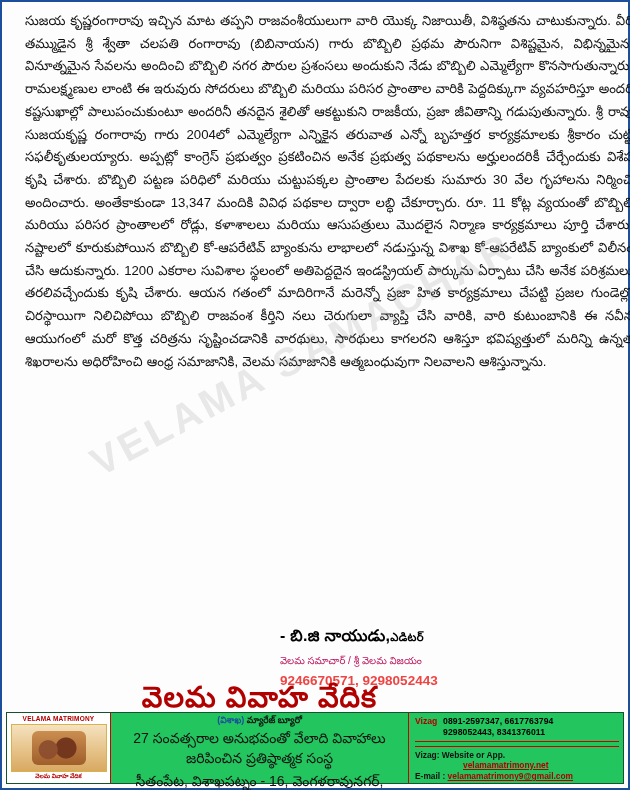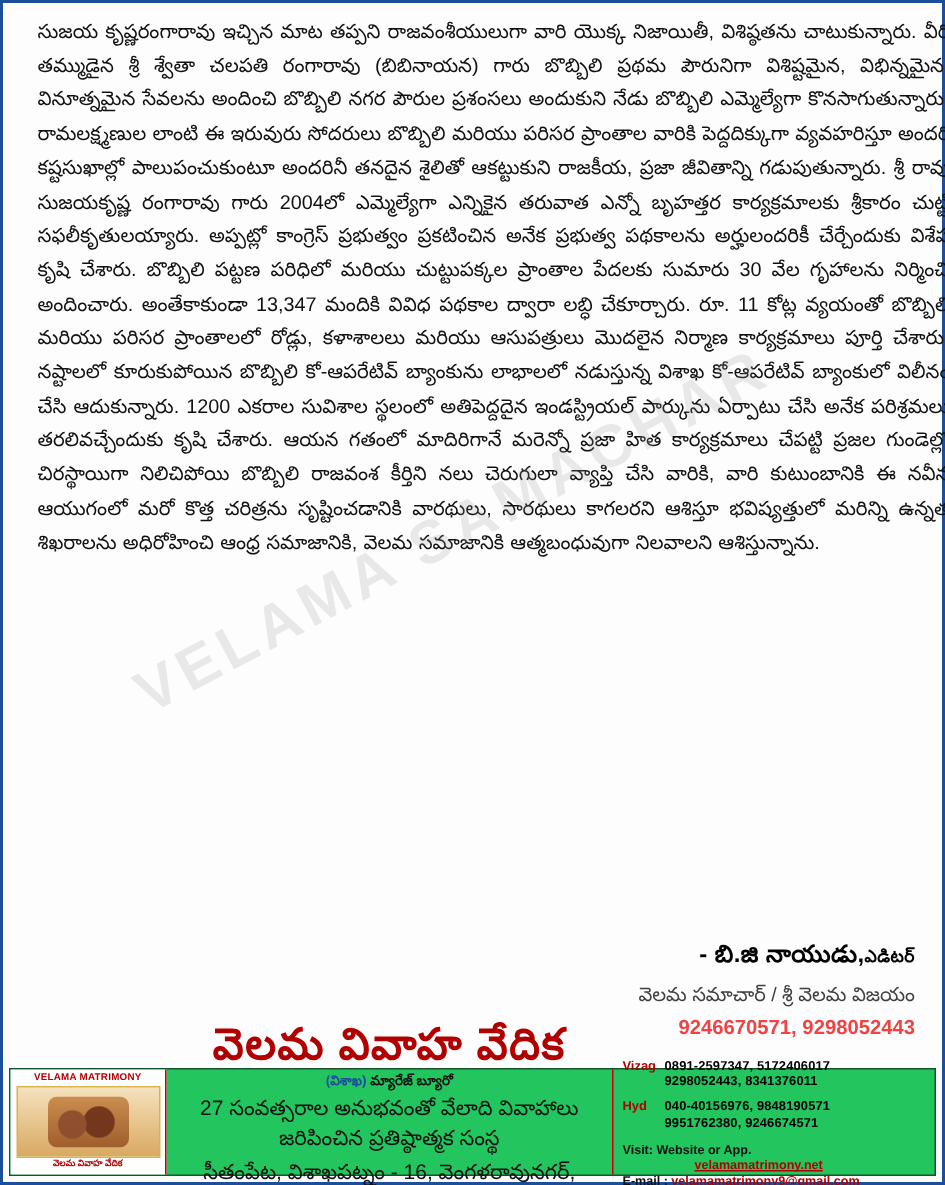--- a/index.html
+++ b/index.html
@@ -46,38 +46,37 @@
     color:#111;
     text-align:justify;
     text-justify:inter-word;
     word-spacing:0.5px;
     font-family:"Liberation Sans", sans-serif;
   }
   
   .sign-block{
     position:absolute;
     right:18px;top:625px;
-    text-align:right;
     z-index:4;
     width:330px;
   }
   .sign-name{
     font-size:16px;
     font-weight:bold;
     color:#000;
     letter-spacing:0.3px;
   }
   .sign-name .small{
     font-size:11.5px;
     font-weight:bold;
   }
   .sign-sub{
     margin-top:6px;
-    font-size:13px;
-    color:#404040;
+    font-size:10px;
+    color:#be185d;
   }
   .sign-phone{
     margin-top:4px;
     font-size:13.5px;
     font-weight:bold;
     color:#ef4444;
   }
   
   .ad{
     position:absolute;
@@ -247,32 +246,27 @@
         <span class="blue">(విశాఖ)</span>
         <span>మ్యారేజ్ బ్యూరో</span>
       </div>
       <div class="ad-sub2">27 సంవత్సరాల అనుభవంతో వేలాది వివాహాలు జరిపించిన ప్రతిష్ఠాత్మక సంస్థ</div>
       <div class="ad-sub2">సీతంపేట, విశాఖపట్నం - 16, వెంగళరావునగర్, హైదరాబాద్ - 38</div>
     </div>
 
     <div class="ad-right">
       <div class="ad-row">
         <div class="ad-city">Vizag</div>
-        <div class="ad-nums" style="white-space:pre-line">0891-2597347, 5172406017
+        <div class="ad-nums" style="white-space:pre-line">0891-2597347, 6617763794
 9298052443, 8341376011</div>
       </div>
       <div class="hr-red"></div>
-      <div class="ad-row">
-        <div class="ad-city">Hyd</div>
-        <div class="ad-nums" style="white-space:pre-line">040-40156976, 9848190571
-9951762380, 9246674571</div>
-      </div>
       <div class="hr-red"></div>
       <div class="ad-web">
-        <span>Visit: Website or App.</span>
+        <span>Vizag: Website or App.</span>
         <span class="u">velamamatrimony.net</span>
       </div>
       <div class="ad-mail">
         <span>E-mail :</span>
         <span class="u">velamamatrimony9@gmail.com</span>
       </div>
     </div>
 
   </div>
 </div>

